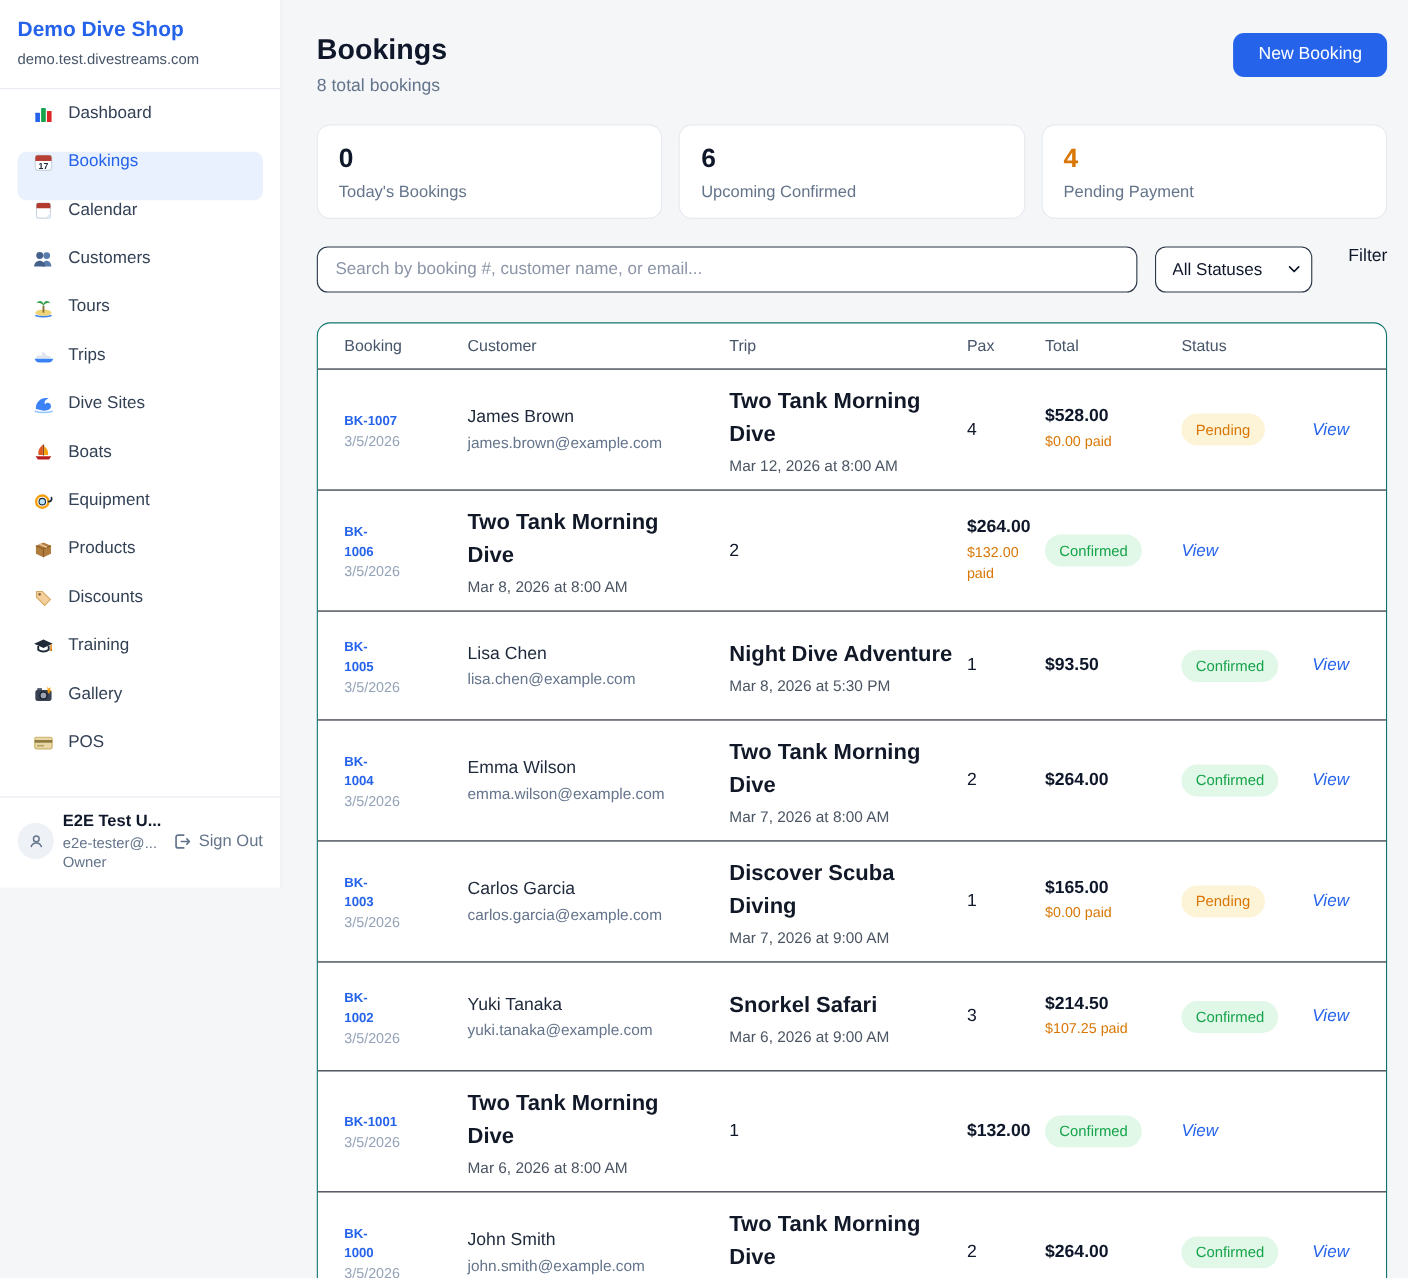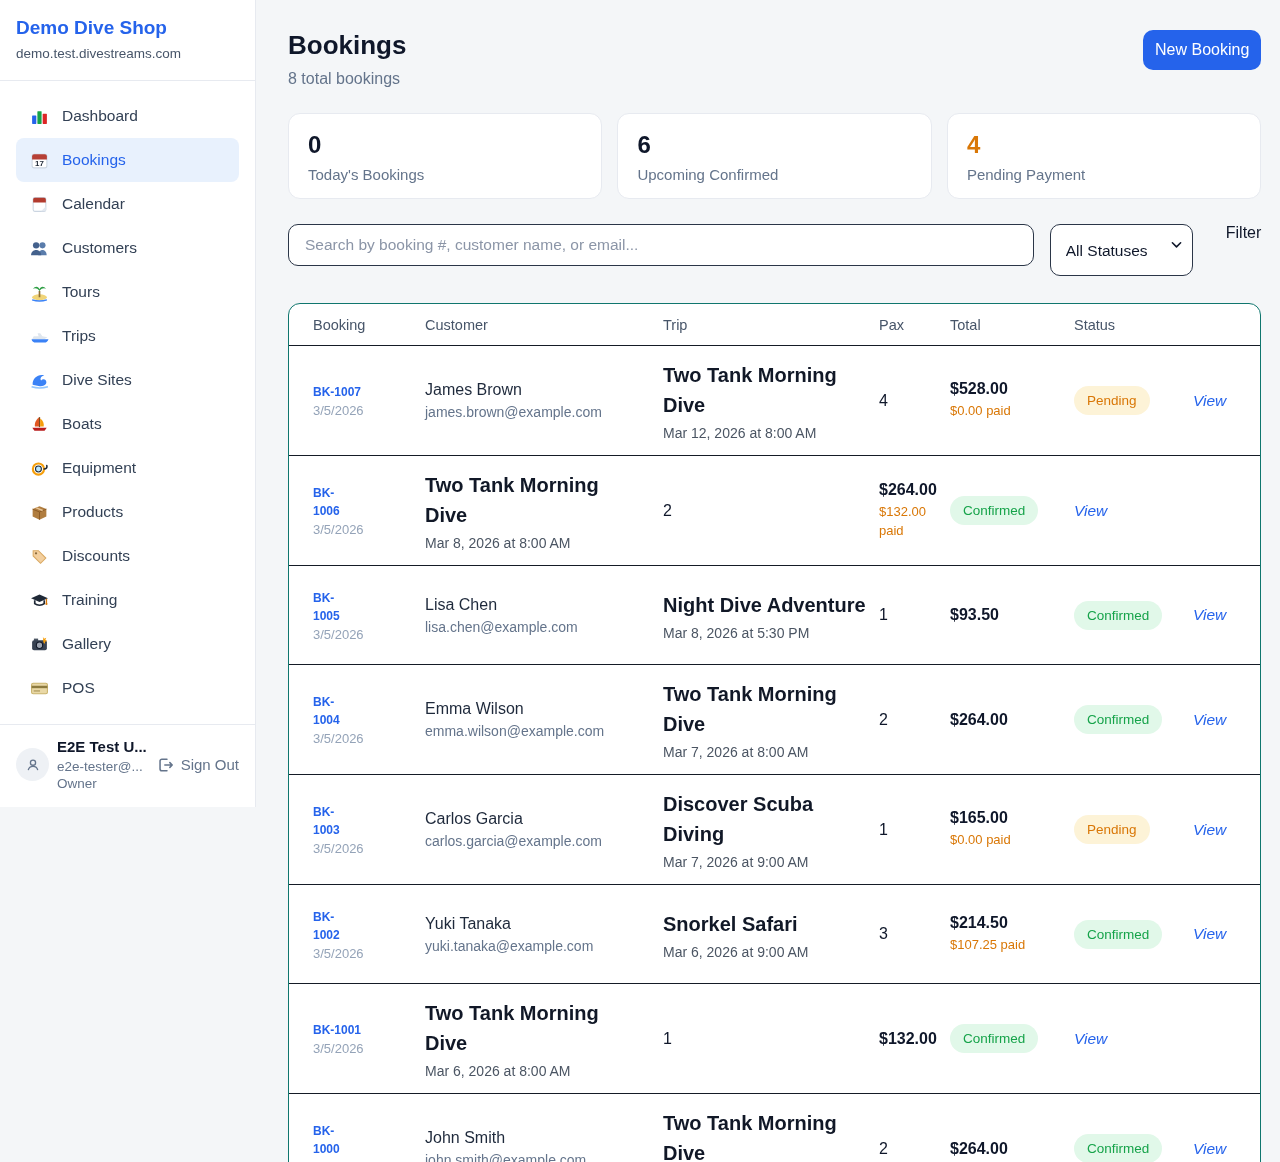--- a/index.html
+++ b/index.html
@@ -14,21 +14,21 @@
   
   .sidebar {
     width:256px; flex-shrink:0; background:#ffffff;
     border-right:1px solid #e7eaf0;
   }
   .sidebar-header { padding:17px 16px 19px; }
   .shop-name { color:var(--accent-blue); font-size:19px; font-weight:bold; }
   .shop-domain { color:#475569; font-size:13.5px; margin-top:7px; }
   .nav { padding:13px 16px 14px; border-top:1px solid #e7eaf0; }
   .nav-item {
-    display:flex; align-items:center; gap:13px;
+    display:flex; align-items:flex-start; gap:13px;
     height:44px; padding:0 14px; border-radius:8px;
     font-size:15.5px; color:#334155; cursor:pointer;
   }
   .nav-item.is-active { background:#e8f1fd; color:var(--accent-blue); }
   .nav-icon { width:19px; height:19px; flex-shrink:0; display:inline-flex; }
   .nav-icon svg { width:19px; height:19px; }
   .sidebar-footer {
     border-top:1px solid #e7eaf0; padding:12px 16px 14px;
     display:flex; align-items:center; gap:8px;
   }
@@ -47,42 +47,42 @@
   }
   .signout svg { width:18px; height:18px; }
 
   
   .main { flex:1; padding:30px 33px 31px 32px; }
   .header-row { display:flex; justify-content:space-between; align-items:flex-start; }
   .page-title { font-size:26px; font-weight:bold; color:#0f172a; }
   .page-subtitle { font-size:16px; color:#64748b; margin-top:9px; }
   .btn-primary {
     background:var(--accent-blue); color:#fff; border:none; cursor:pointer;
-    font-family:inherit; font-size:16px; padding:11px 12px; border-radius:10px;
+    font-family:inherit; font-size:16px; padding:11px 23px; border-radius:10px;
   }
 
   .stats-row { display:flex; gap:15px; margin-top:25px; }
   .stat-card {
     flex:1; background:#fff; border:1px solid #e7eaf0; border-radius:12px;
     padding:17px 19px; height:86px;
   }
   .stat-value { font-size:24px; font-weight:bold; }
   .stat-label { font-size:15px; color:#64748b; margin-top:7px; }
 
   .filter-row { display:flex; align-items:flex-start; margin-top:25px; }
   .search-input {
     flex:1; height:42px; border:1.5px solid #2b3648; border-radius:10px;
     padding:0 16px; font-family:inherit; font-size:15.5px; color:#0f172a;
     background:#fff; outline:none;
   }
   .search-input::placeholder { color:#8b95a7; }
   .select-wrap { position:relative; margin-left:16px; }
   .status-select {
     appearance:none; -webkit-appearance:none;
-    width:143px; height:52px; border:1.5px solid #2b3648; border-radius:10px;
+    width:143px; height:42px; border:1.5px solid #2b3648; border-radius:10px;
     padding:0 30px 0 15px; font-family:inherit; font-size:15.5px; color:#0f172a;
     background:#fff; cursor:pointer; outline:none;
   }
   .select-chevron { position:absolute; right:11px; top:17px; pointer-events:none; }
   .filter-label { margin-left:33px; font-size:16px; color:#0f172a; cursor:pointer; }
 
   
   .table-card {
     margin-top:27px; background:#fff; border:1px solid #0f766e;
     border-radius:12px; overflow:hidden;

